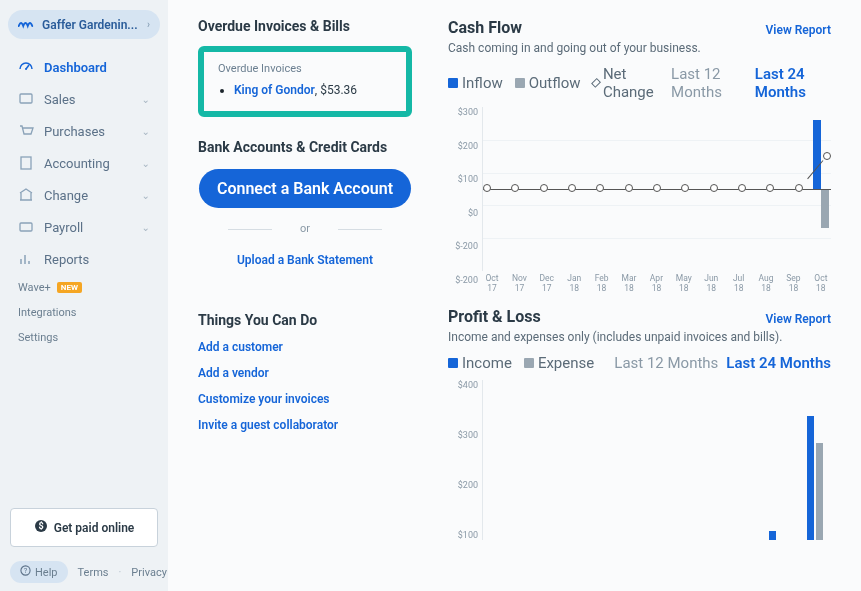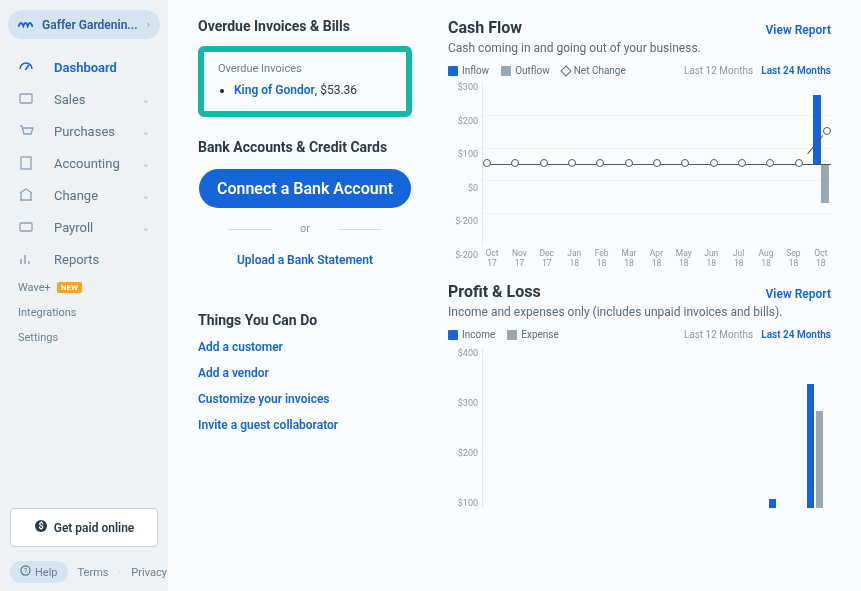--- a/index.html
+++ b/index.html
@@ -3,21 +3,21 @@
 <meta charset="utf-8">
 <style>
 *{box-sizing:border-box;margin:0;padding:0;font-family:-apple-system,BlinkMacSystemFont,"Segoe UI",Roboto,sans-serif}
 body{background:#fafbfc;width:861px;height:591px;overflow:hidden;color:#1c252c}
 .app{display:flex;height:100%}
 .sidebar{width:168px;background:#eef2f5;display:flex;flex-direction:column;padding:10px 0 8px}
 .company-pill{margin:0 8px 12px;background:#d6e4f2;border-radius:18px;padding:6px 10px;display:flex;align-items:center;gap:6px;font-size:12px;color:#2a5c9a;font-weight:600}
 .company-pill .chev{margin-left:auto;color:#8aa2b8;font-size:10px}
 .logo-icon svg{width:18px;height:14px}
 .nav{flex:1;padding:0 4px}
-.nav-item{display:flex;align-items:center;gap:20px;padding:8px 14px;font-size:13px;color:#5b7188;cursor:pointer;border-radius:4px}
+.nav-item{display:flex;align-items:center;gap:10px;padding:8px 14px;font-size:13px;color:#5b7188;cursor:pointer;border-radius:4px}
 .nav-item.active{color:#1565d8;font-weight:600}
 .nav-item .ico{width:16px;height:16px;display:flex;align-items:center;justify-content:center}
 .nav-item .chev{margin-left:auto;font-size:10px;color:#a7b6c2}
 .nav-sec{padding:6px 14px;font-size:11px;color:#6b7f90}
 .nav-sec.wave{display:flex;align-items:center;gap:6px}
 .badge-new{background:#f5a623;color:#fff;font-size:8px;padding:1px 4px;border-radius:2px;font-weight:700}
 .sidebar-bottom{padding:0 10px}
 .get-paid{border:1px solid #c8d2db;background:#fff;border-radius:4px;padding:10px;text-align:center;font-size:12px;font-weight:600;color:#2b3a46;margin-bottom:14px;display:flex;align-items:center;justify-content:center;gap:6px;cursor:pointer}
 .foot{display:flex;align-items:center;gap:10px;font-size:11px;color:#6b7f90}
 .help-pill{background:#d6e4f2;border-radius:14px;padding:4px 10px;display:flex;align-items:center;gap:4px;cursor:pointer}
@@ -35,21 +35,21 @@
 .btn-primary{background:#1565d8;color:#fff;border:none;border-radius:20px;padding:10px 18px;font-size:16px;font-weight:600;cursor:pointer}
 .or{color:#8a99a6;font-size:11px;margin:14px 0;position:relative}
 .or:before,.or:after{content:"";position:absolute;top:50%;width:44px;border-top:1px solid #d6dde3}
 .or:before{left:30px}.or:after{right:30px}
 .link-txt{color:#1565d8;font-weight:600;font-size:12px;cursor:pointer}
 .things .link-txt{display:block;margin-bottom:12px;text-align:left}
 .panel-head{display:flex;justify-content:space-between;align-items:flex-end;margin-bottom:4px}
 .panel-head .t{font-size:16px;font-weight:700;color:#2b3a46}
 .panel-head .view{color:#1565d8;font-size:12px;font-weight:600;cursor:pointer}
 .panel-sub{font-size:12px;color:#5b6b78;margin-bottom:10px}
-.legend-row{display:flex;align-items:center;gap:12px;font-size:10px;color:#5b6b78;margin-bottom:6px}
+.legend-row{display:flex;align-items:center;gap:12px;font-size:15px;color:#5b6b78;margin-bottom:6px}
 .lg{display:flex;align-items:center;gap:4px}
 .sw{width:10px;height:10px;border-radius:1px}
 .sw.blue{background:#1565d8}.sw.gray{background:#9aa7b2}
 .diamond{width:8px;height:8px;border:1px solid #5b6b78;transform:rotate(45deg)}
 .range{margin-left:auto;display:flex;gap:8px}
 .range span{cursor:pointer}
 .range .off{color:#8a99a6}
 .range .on{color:#1565d8;font-weight:600}
 .chart{position:relative;height:178px;margin-left:34px}
 .ylabels{position:absolute;left:-34px;top:0;bottom:0;display:flex;flex-direction:column;justify-content:space-between;font-size:9px;color:#8a99a6;text-align:right;width:30px}

